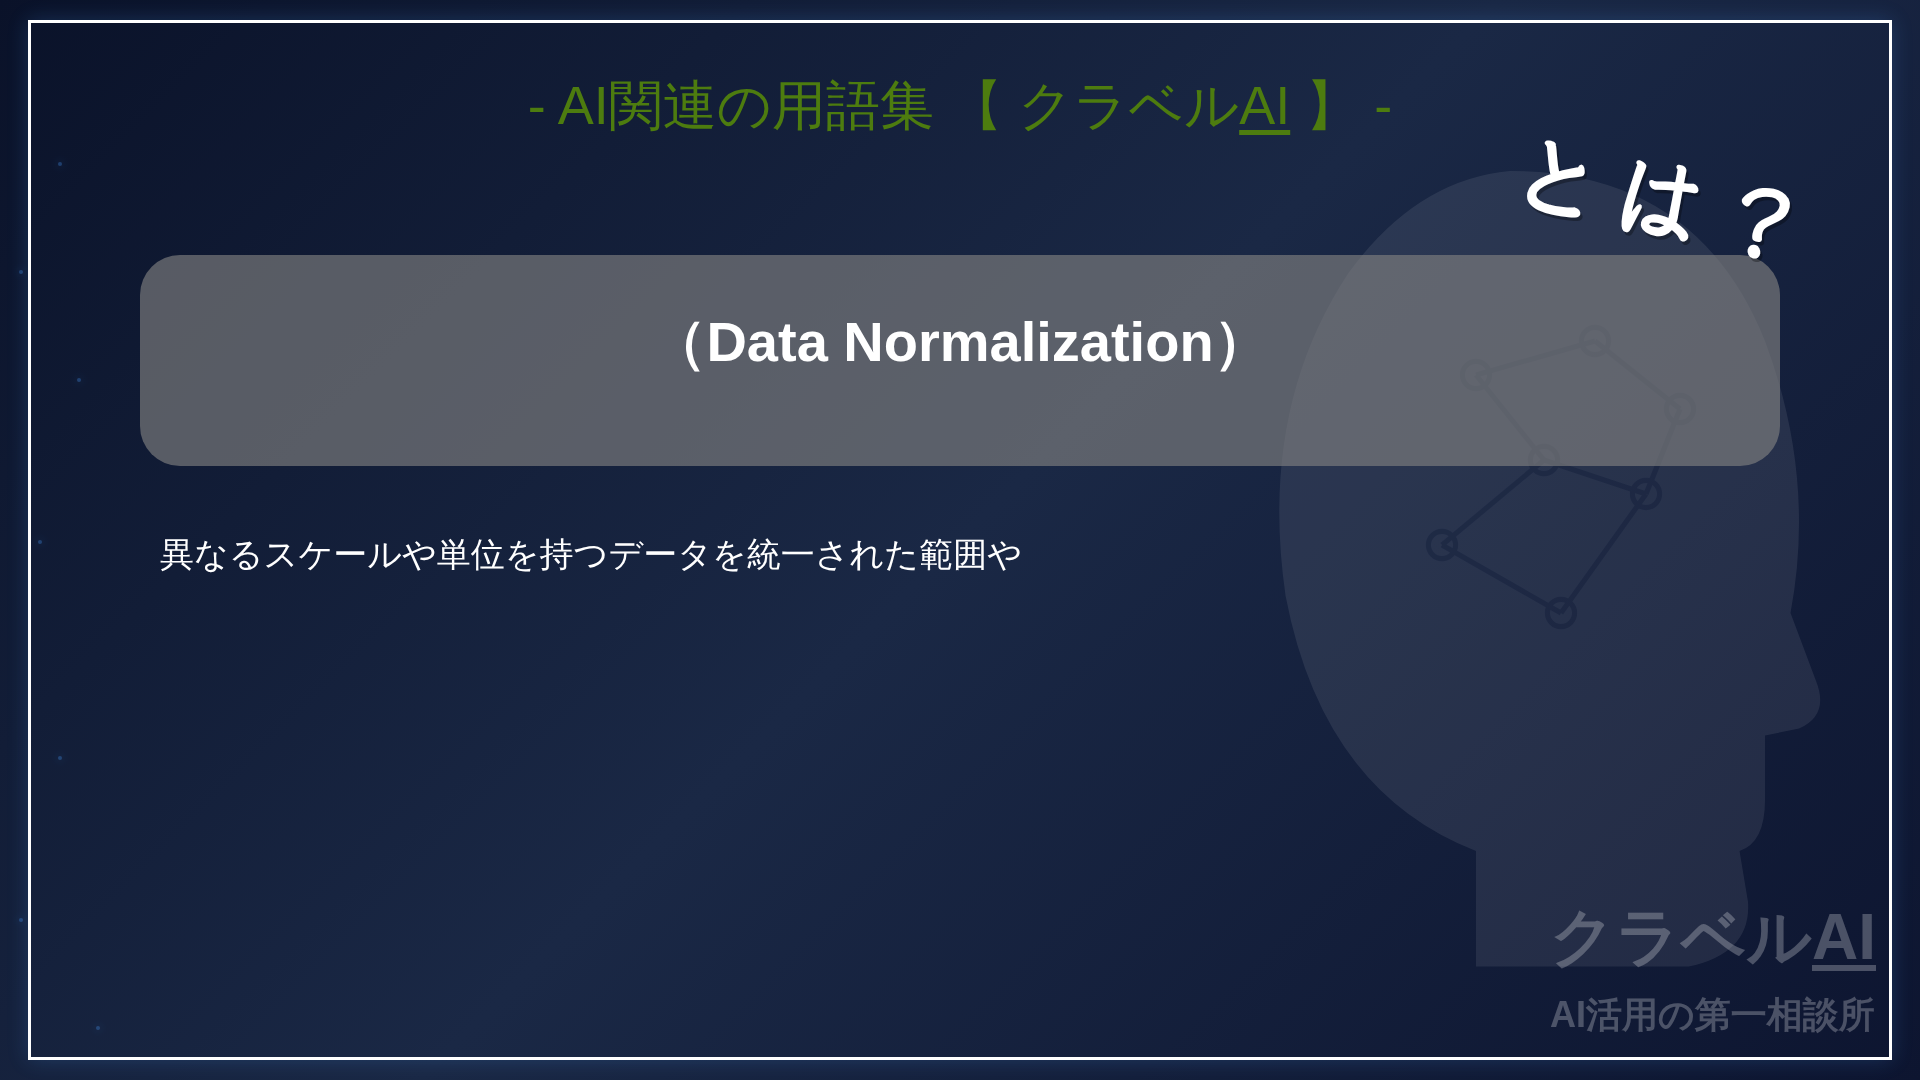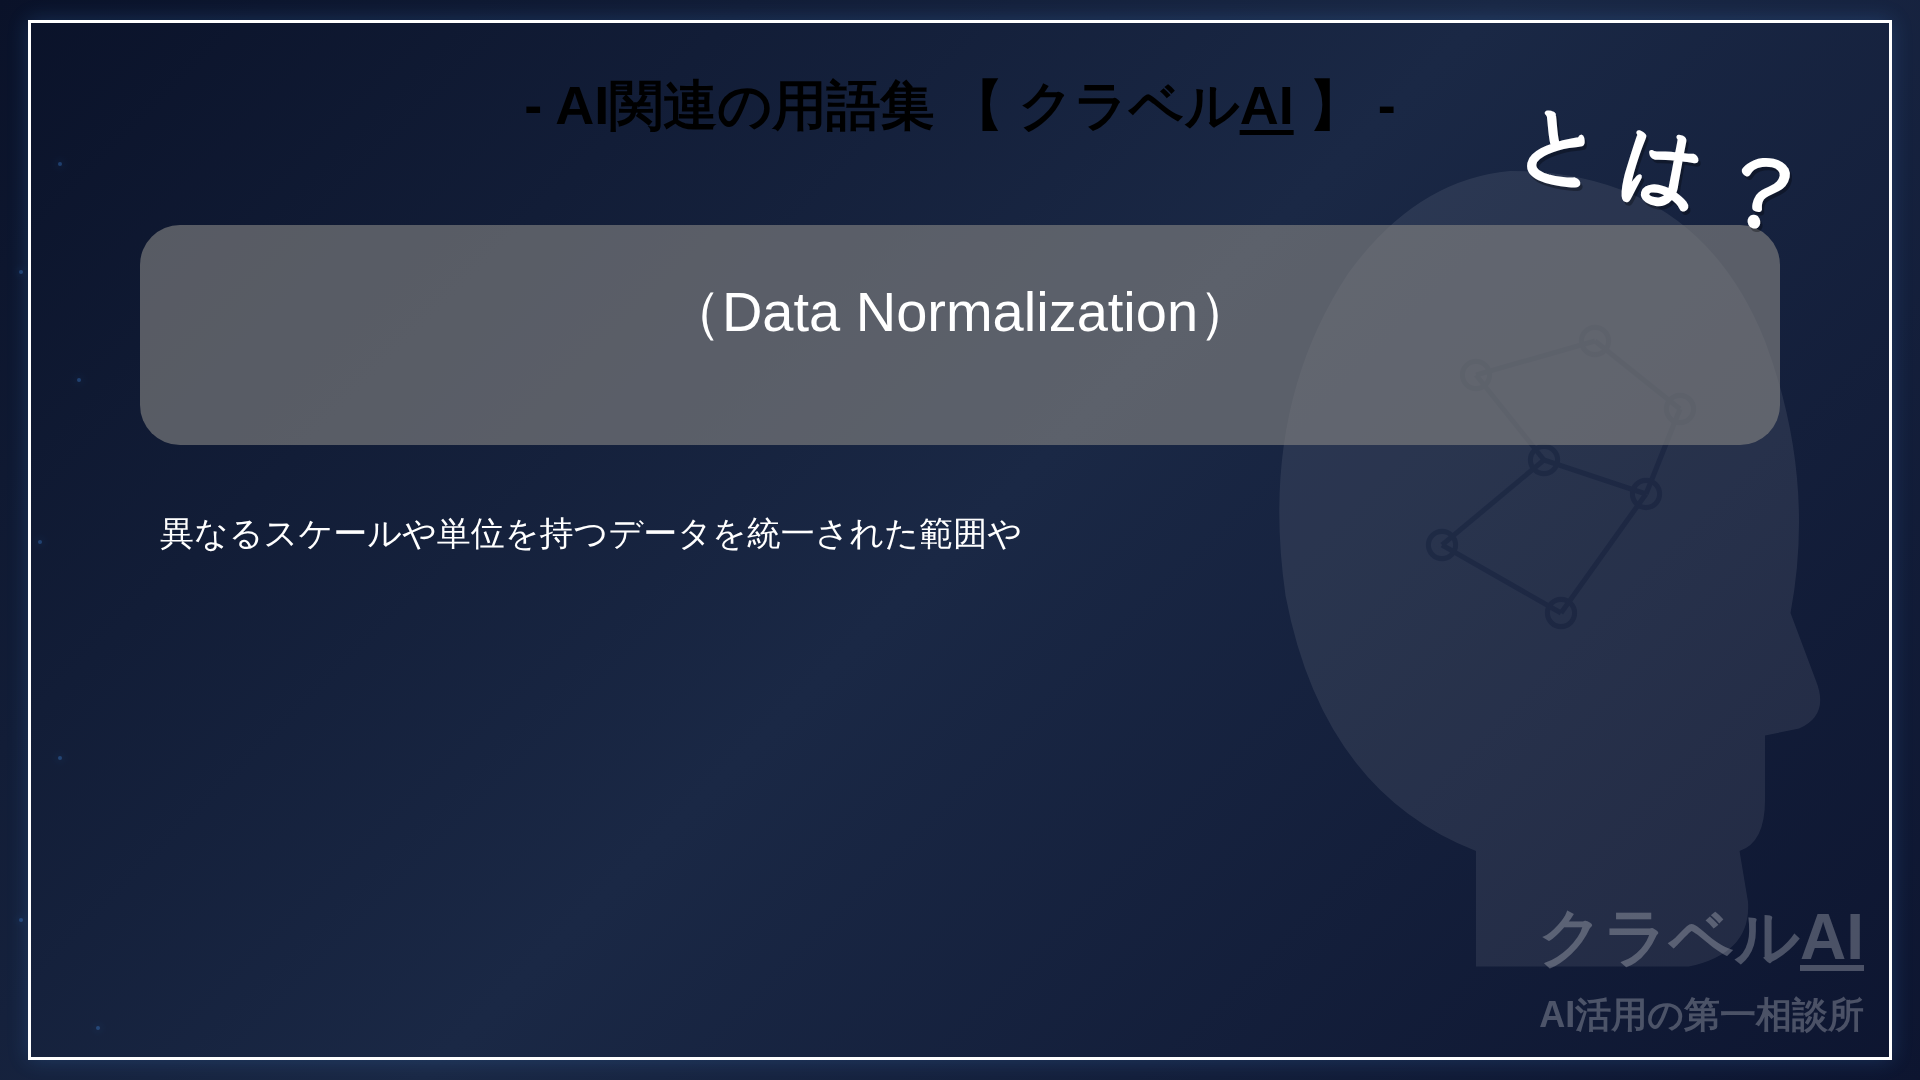--- a/index.html
+++ b/index.html
@@ -68,45 +68,45 @@
     .content {
       position: relative;
       width: 100%;
       height: 100%;
       padding: 70px 120px;
       z-index: 10;
     }
     
     .header-title {
       text-align: center;
-      color: #000000;
+      color: #4d7c0f;
       font-size: 54px;
-      font-weight: bold;
-      margin-bottom: 82px;
+      font-weight: normal;
+      margin-bottom: 112px;
     }
     
     .header-title .ai-underline {
       text-decoration: underline;
       text-underline-offset: 6px;
     }
     
     .term-box {
       background: rgba(128, 128, 128, 0.65);
       border-radius: 40px;
       padding: 50px 60px 60px;
       margin: 0 20px;
       text-align: center;
       position: relative;
     }
     
     .english-term {
       color: #ffffff;
       font-size: 56px;
-      font-weight: normal;
-      margin-bottom: 34px;
+      font-weight: bold;
+      margin-bottom: 25px;
     }
     
     .japanese-term {
       color: #ffffff;
       font-size: 108px;
       font-weight: 900;
       letter-spacing: 4px;
     }
     
     .towa-badge {
@@ -128,22 +128,21 @@
       margin-left: 40px;
       color: #ffffff;
       font-size: 34px;
       line-height: 1.7;
       font-weight: 400;
     }
     
     .watermark {
       position: absolute;
       bottom: 40px;
-      right: 56px;
-      text-align: right;
+      right: 44px;
       opacity: 0.25;
       z-index: 5;
     }
     
     .watermark-main {
       color: #ffffff;
       font-size: 64px;
       font-weight: bold;
     }
     

